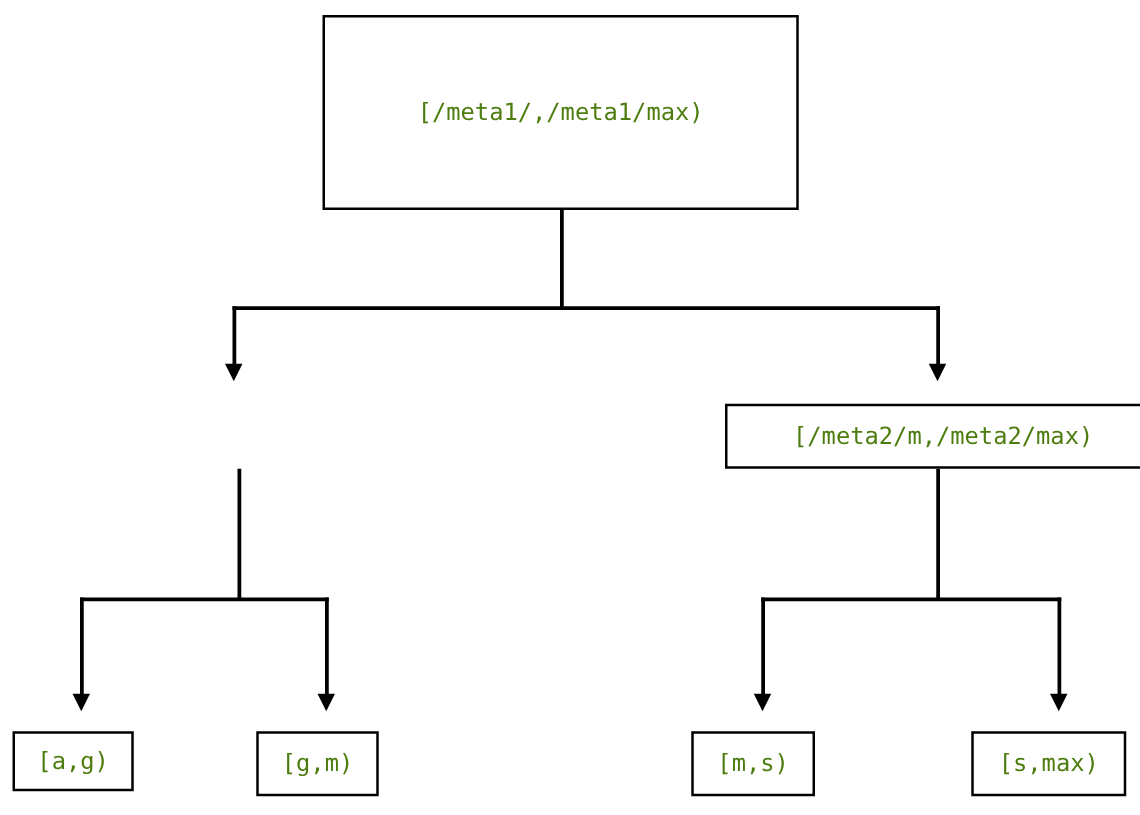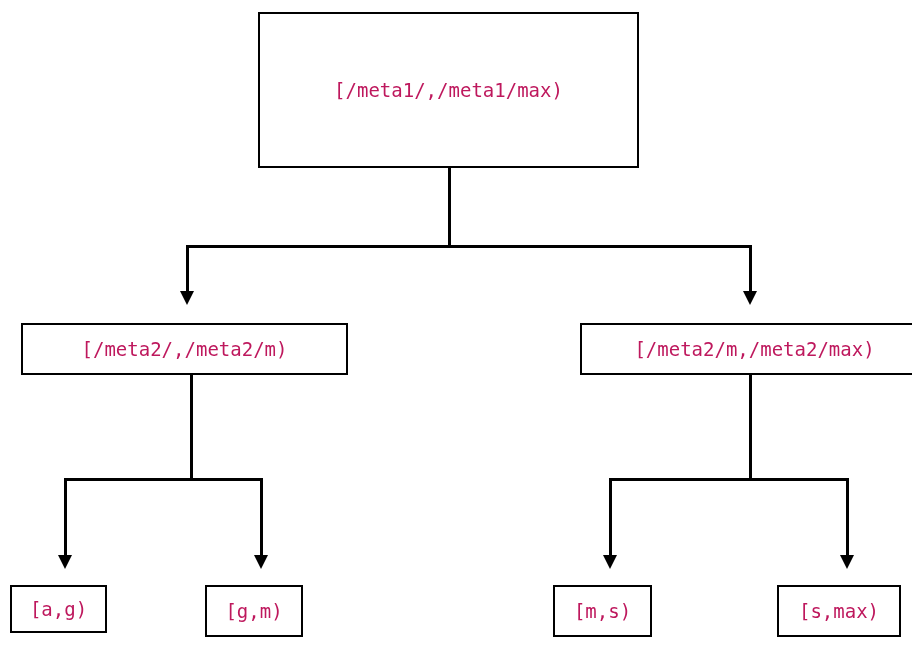--- a/index.html
+++ b/index.html
@@ -17,21 +17,21 @@
     font-family: "DejaVu Sans Mono", "Liberation Mono", monospace;
   }
   .node {
     position: absolute;
     box-sizing: border-box;
     border: 2px solid #000000;
     background: #ffffff;
     display: flex;
     align-items: center;
     justify-content: center;
-    color: #be185d;
+    color: #4d7c0f;
     font-family: "DejaVu Sans Mono", "Liberation Mono", monospace;
     font-size: 19px;
     line-height: 1;
     letter-spacing: 0px;
     white-space: nowrap;
     user-select: none;
   }
   
   #node-root {
     left: 258px;
@@ -119,21 +119,20 @@
 
   <div class="vline" style="left:749px; top:375px; height:105px;"></div>
   <div class="hline" style="left:609px; top:478px; width:240px;"></div>
   <div class="vline" style="left:609px; top:478px; height:78px;"></div>
   <div class="arrowhead" style="left:603px; top:555px;"></div>
   <div class="vline" style="left:846px; top:478px; height:78px;"></div>
   <div class="arrowhead" style="left:840px; top:555px;"></div>
 
   <div class="node" id="node-root">[/meta1/,/meta1/max)</div>
 
-  <div class="node" id="node-mid-left">[/meta2/,/meta2/m)</div>
 
   <div class="node" id="node-mid-right">[/meta2/m,/meta2/max)</div>
 
   <div class="node" id="node-leaf-ag">[a,g)</div>
 
   <div class="node" id="node-leaf-ms">[m,s)</div>
 
   <div class="node" id="node-leaf-gm">[g,m)</div>
 
   <div class="node" id="node-leaf-smax">[s,max)</div>

